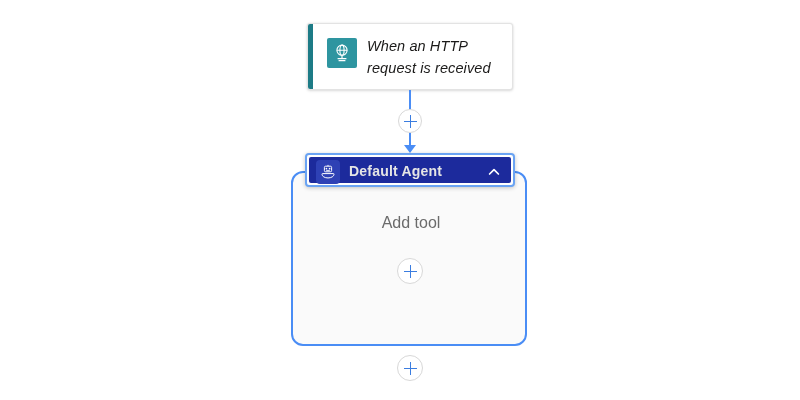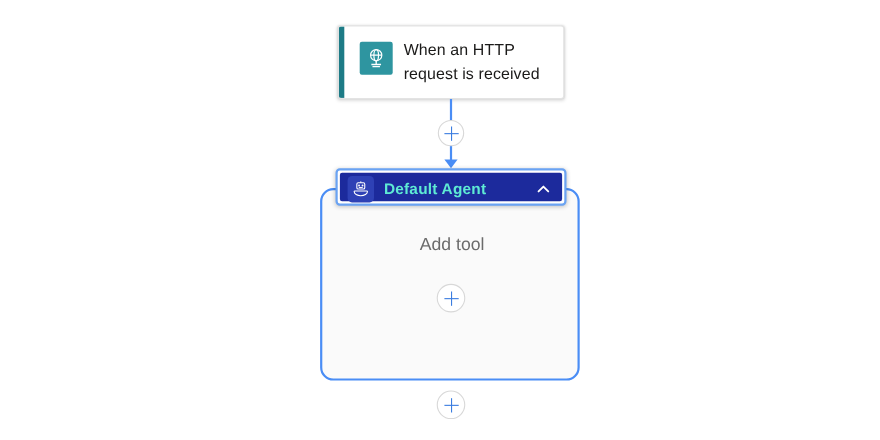--- a/index.html
+++ b/index.html
@@ -28,20 +28,21 @@
     width: 206px;
     height: 67px;
     background: #ffffff;
     border: 1px solid #e3e3e3;
     border-radius: 3px;
     box-sizing: border-box;
     box-shadow: 0 1px 3px rgba(0,0,0,0.13), 0 0 2px rgba(0,0,0,0.08);
     display: flex;
     align-items: center;
     overflow: hidden;
+    font-style: italic;
   }
   .trigger-accent {
     position: absolute;
     left: 0;
     top: 0;
     width: 5px;
     height: 100%;
     background: #1d7b86;
   }
   .trigger-icon {
@@ -181,21 +182,21 @@
     display: flex;
     align-items: center;
     justify-content: center;
   }
   .agent-title {
     position: absolute;
     left: 40px;
     top: 6px;
     font-size: 14px;
     font-weight: bold;
-    color: #5eead4;
+    color: #e5e5e5;
     letter-spacing: 0.2px;
   }
   .agent-chevron {
     position: absolute;
     right: 8px;
     top: 6px;
     width: 18px;
     height: 18px;
     display: flex;
     align-items: center;

